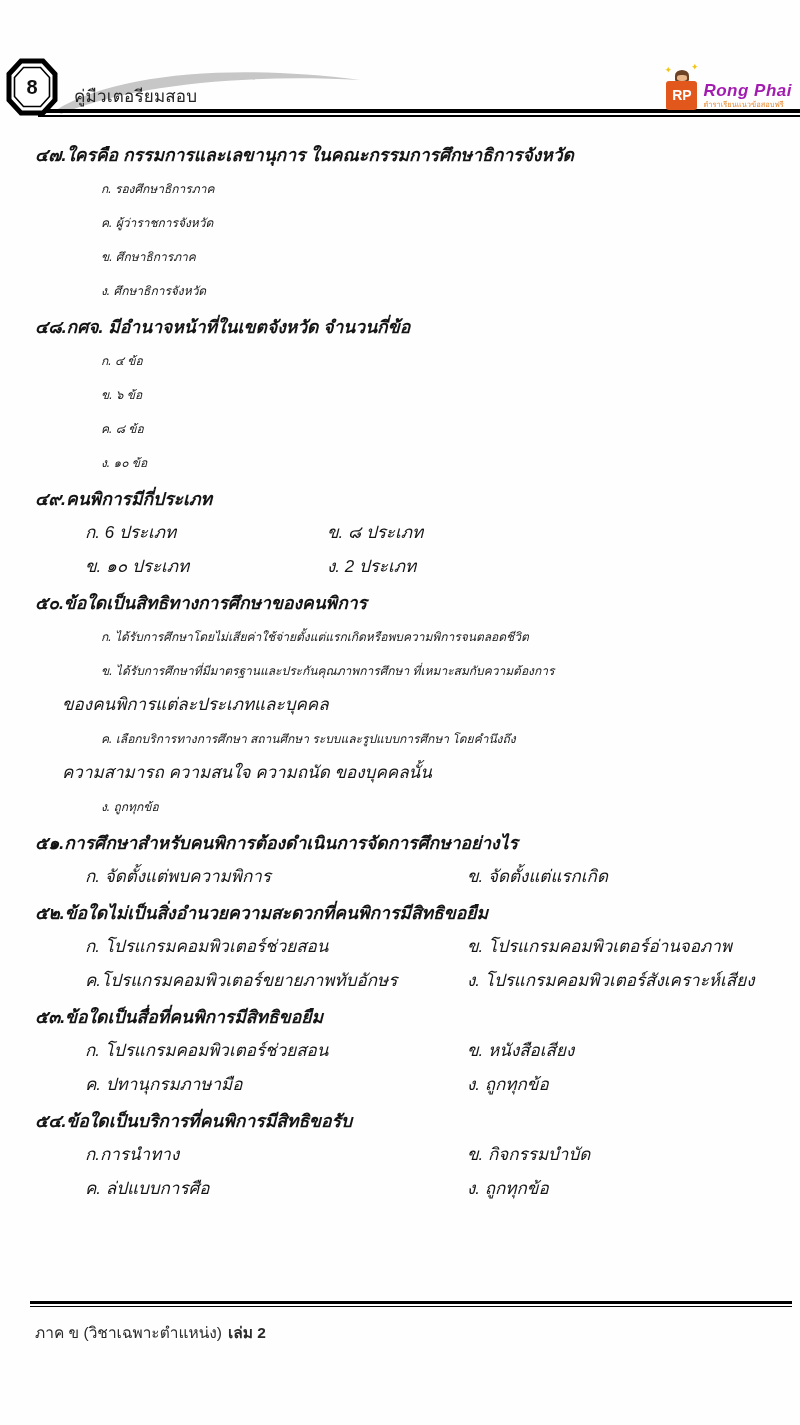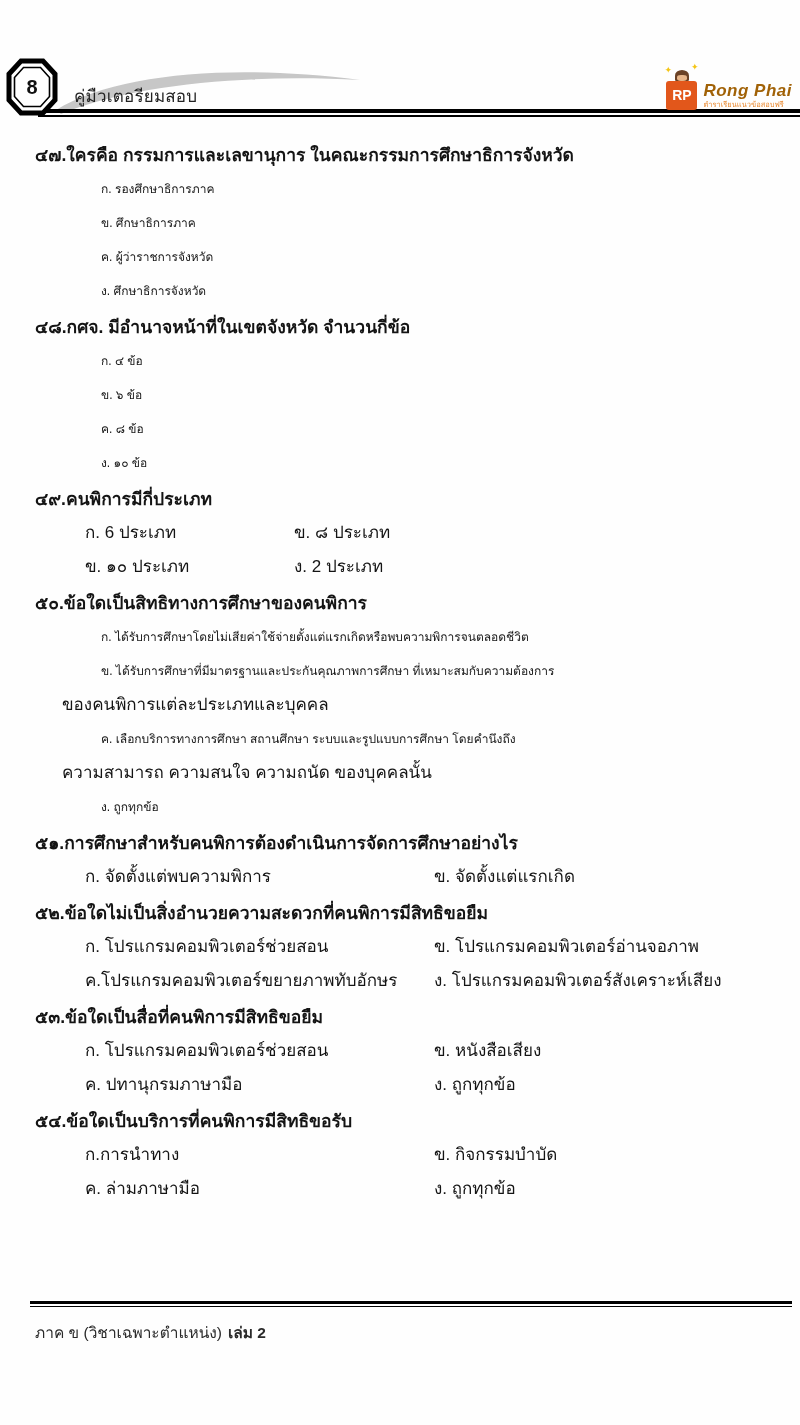--- a/index.html
+++ b/index.html
@@ -40,34 +40,34 @@
   }
   .logo-head:after{
     content:"";position:absolute;left:2px;top:5px;width:10px;height:6px;
     background:#e8b68a;border-radius:40%;
   }
   .sparkle{position:absolute;color:#f4c515;font-size:9px;line-height:9px;}
   .sparkle.s1{left:-2px;top:2px;}
   .sparkle.s2{right:2px;top:-1px;}
   .logo-text{margin-left:3px;padding-bottom:1px;}
   .logo-name{
-    color:#a16207;font-size:17px;font-style:italic;font-weight:bold;
+    color:#a21caf;font-size:17px;font-style:italic;font-weight:bold;
     letter-spacing:.5px;line-height:18px;
   }
   .logo-subtitle{color:#e8872d;font-size:7.5px;line-height:9px;white-space:nowrap;}
 
   
-  .content{position:absolute;left:35px;top:138px;right:8px;z-index:1;}
+  .content{position:absolute;left:35px;top:138px;right:8px;z-index:1;font-style:italic;}
   .q{margin:0 0 2px 0;}
   .q-title{font-weight:bold;font-size:17.5px;line-height:34px;white-space:nowrap;}
   .opt{margin-left:66px;font-size:12px;line-height:34px;white-space:nowrap;}
   .cont{margin-left:27px;font-size:17px;line-height:34px;white-space:nowrap;}
   .opt-row{display:flex;margin-left:50px;font-size:17px;line-height:34px;}
   .opt-row .c1{flex:0 0 auto;white-space:nowrap;margin-right:14px;}
-  .opt-row .c2{flex:0 0 auto;white-space:nowrap;}
+  .opt-row .c2{flex:0 0 auto;white-space:nowrap;margin-left:33px;}
   .cols-narrow .c1{min-width:195px;}
   .cols-wide .c1{min-width:335px;}
 
   
   .footer-text{
     position:absolute;left:35px;top:1320px;font-size:15.5px;color:#2a2a2a;
     white-space:nowrap;
   }
   .footer-text .vol{font-weight:bold;margin-left:6px;}
 </style>
@@ -107,22 +107,22 @@
     <div class="thick"></div>
       <div class="gap"></div>
       <div class="thin"></div>
   </div>
 
   <section class="content">
 
     <div class="q">
       <div class="q-title">๔๗.ใครคือ กรรมการและเลขานุการ ในคณะกรรมการศึกษาธิการจังหวัด</div>
       <div class="opt">ก. รองศึกษาธิการภาค</div>
+      <div class="opt">ค. ผู้ว่าราชการจังหวัด</div>
       <div class="opt">ข. ศึกษาธิการภาค</div>
-      <div class="opt">ค. ผู้ว่าราชการจังหวัด</div>
       <div class="opt">ง. ศึกษาธิการจังหวัด</div>
     </div>
 
     <div class="q">
       <div class="q-title">๔๘.กศจ. มีอำนาจหน้าที่ในเขตจังหวัด จำนวนกี่ข้อ</div>
       <div class="opt">ก. ๔ ข้อ</div>
       <div class="opt">ข. ๖ ข้อ</div>
       <div class="opt">ค. ๘ ข้อ</div>
       <div class="opt">ง. ๑๐ ข้อ</div>
     </div>
@@ -181,21 +181,21 @@
       </div>
     </div>
 
     <div class="q">
       <div class="q-title">๕๔.ข้อใดเป็นบริการที่คนพิการมีสิทธิขอรับ</div>
       <div class="opt-row cols-wide">
         <span class="c1">ก.การนำทาง</span>
         <span class="c2">ข. กิจกรรมบำบัด</span>
       </div>
       <div class="opt-row cols-wide">
-        <span class="c1">ค. ล่ามภาษามือ</span>
+        <span class="c1">ค. ล่ปแบบการศือ</span>
         <span class="c2">ง. ถูกทุกข้อ</span>
       </div>
     </div>
 
   </section>
 
   <div class="rule footer-rule">
     <div class="thick"></div>
       <div class="gap"></div>
       <div class="thin"></div>

